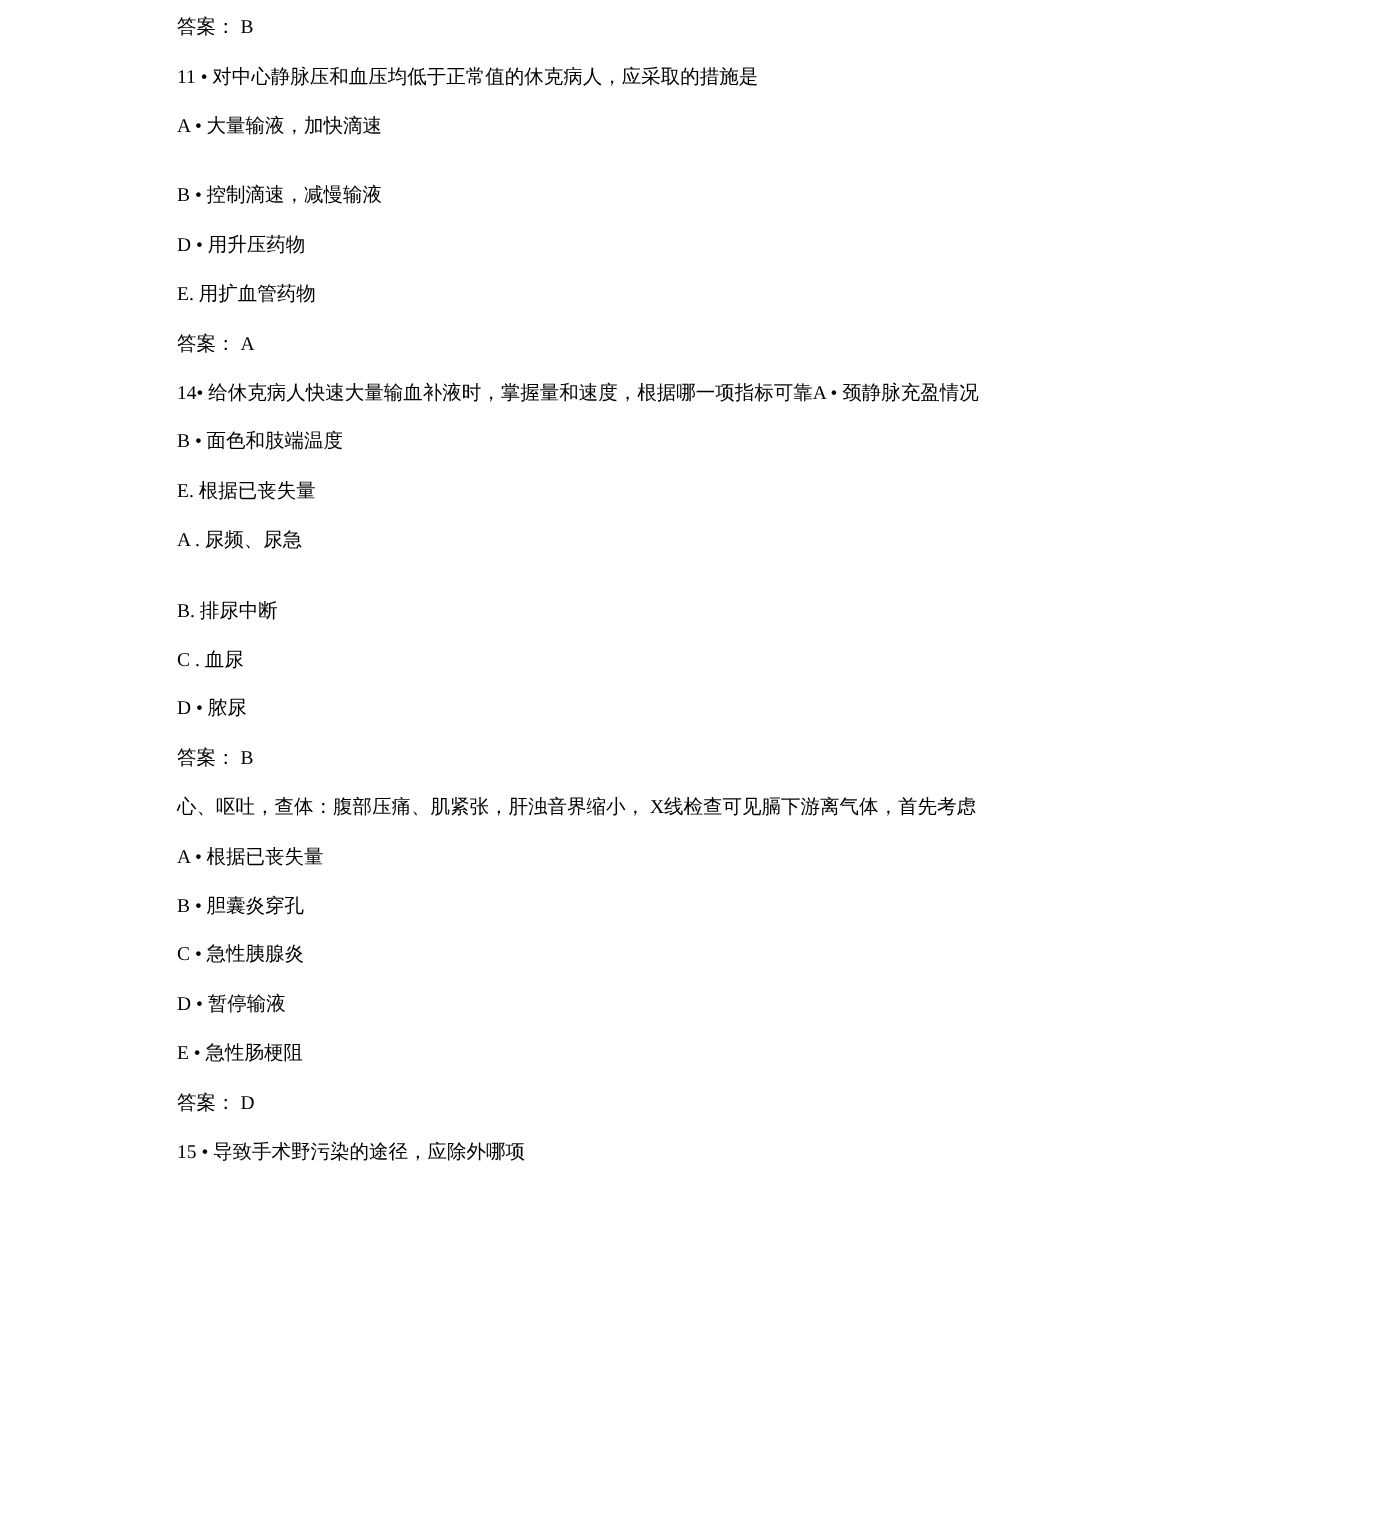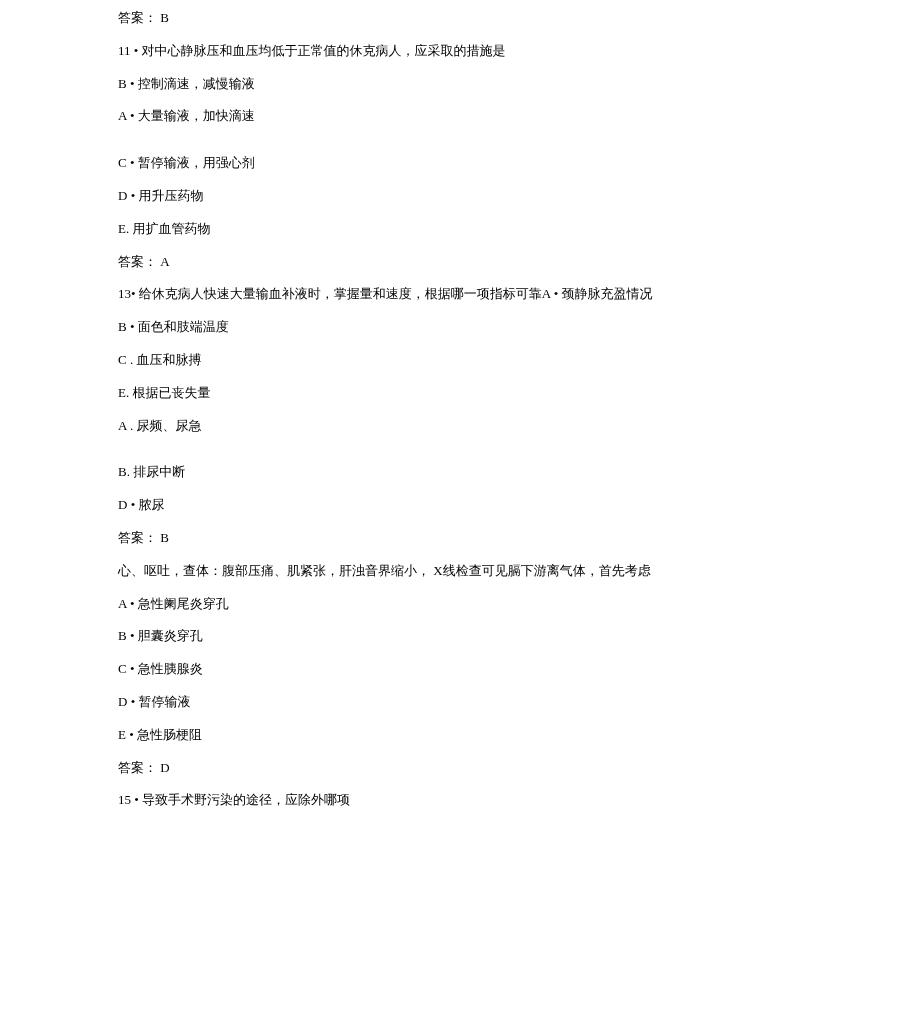--- a/index.html
+++ b/index.html
@@ -22,35 +22,34 @@
       display: inline-block;
       width: 48px;
     }
   </style>
 </head>
 <body>
 
 <div id="content">
     <div class="line">答案：  B</div>
     <div class="line">11  • 对中心静脉压和血压均低于正常值的休克病人，应采取的措施是</div>
+    <div class="line spaced-gap">A • 大量输液，加快滴速</div>
     <div class="line">B • 控制滴速，减慢输液</div>
-    <div class="line spaced-gap">A • 大量输液，加快滴速</div>
-    <div class="line">C • 暂停输液，用强心剂</div>
     <div class="line">D • 用升压药物</div>
     <div class="line">E.   用扩血管药物</div>
     <div class="line">答案：  A</div>
-    <div class="line">13• 给休克病人快速大量输血补液时，掌握量和速度，根据哪一项指标可靠A • 颈静脉充盈情况</div>
+    <div class="line">14• 给休克病人快速大量输血补液时，掌握量和速度，根据哪一项指标可靠A • 颈静脉充盈情况</div>
     <div class="line">B • 面色和肢端温度</div>
-    <div class="line">C . 血压和脉搏</div>
     <div class="line">E. 根据已丧失量</div>
     <div class="line spaced-gap">A . 尿频、尿急</div>
     <div class="line">B. 排尿中断</div>
+    <div class="line">C . 血尿</div>
     <div class="line">D • 脓尿</div>
     <div class="line">答案：  B</div>
     <div class="line">心、呕吐，查体：腹部压痛、肌紧张，肝浊音界缩小，  X线检查可见膈下游离气体，首先考虑</div>
-    <div class="line">A • 急性阑尾炎穿孔</div>
+    <div class="line">A • 根据已丧失量</div>
     <div class="line">B • 胆囊炎穿孔</div>
     <div class="line">C • 急性胰腺炎</div>
     <div class="line">D • 暂停输液</div>
     <div class="line">E •  急性肠梗阻</div>
     <div class="line">答案：  D</div>
     <div class="line">15 • 导致手术野污染的途径，应除外哪项</div>
   </div>
 
 </body></html>

